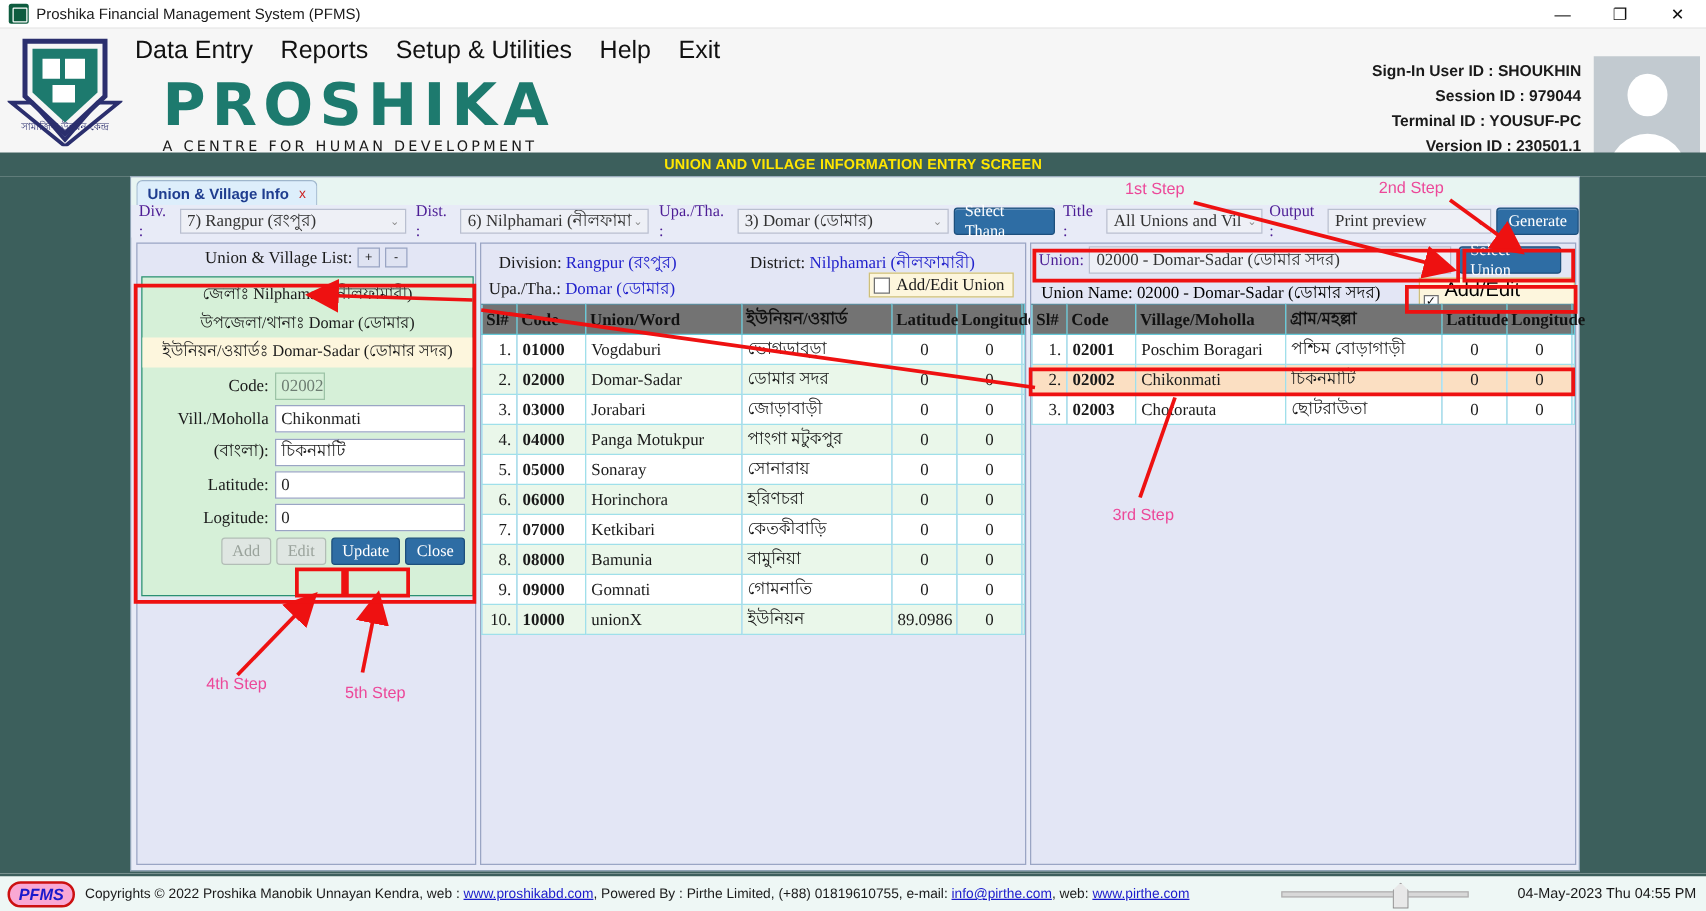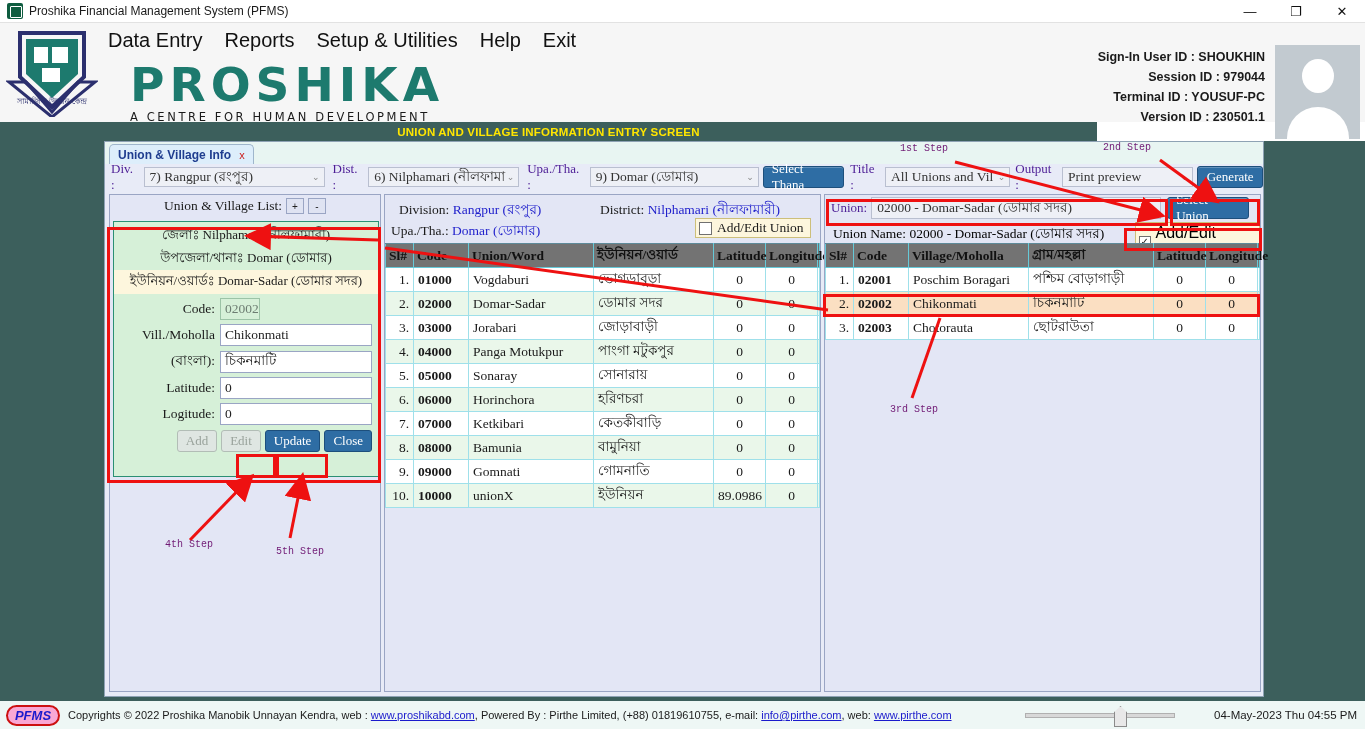--- a/index.html
+++ b/index.html
@@ -56,21 +56,21 @@
     position: absolute; right: 5px; top: 22px; width: 85px; height: 94px;
     background: #c2cad0; overflow: hidden;
   }
   .avatar .head { position: absolute; left: 50%; top: 14px; transform: translateX(-50%);
     width: 32px; height: 34px; background: #ffffff; border-radius: 50%; }
   .avatar .body { position: absolute; left: 50%; bottom: -14px; transform: translateX(-50%);
     width: 62px; height: 46px; background: #ffffff; border-radius: 32px 32px 0 0; }
 
   
   .screenstrip {
-    position: absolute; left: 0; top: 122px; width: 1097px; height: 19px;
+    position: absolute; left: 0; top: 122px; width: 1365px; height: 19px;
     background: #3c5f5c; color: #ffe600; font-size: 11.5px; font-weight: bold;
     display: flex; align-items: center; justify-content: center; letter-spacing: .2px;
   }
 
   
   .mdi { position: absolute; left: 0; top: 141px; width: 1365px; height: 558px; background: #3c5f5c; }
   .form {
     position: absolute; left: 104px; top: 0px; width: 1160px; height: 556px;
     background: #e8ebf7; border: 1px solid #8ea2b4;
   }
@@ -189,22 +189,22 @@
   table.grid tr.odd  td { background: #eaf7ea; }
   table.grid tr.sel  td { background: #fbdfc2; }
   td.sl { text-align: right; font-size: 12px; }
   td.code { font-weight: bold; }
   td.num { text-align: center; }
   th.cen { text-align: center; }
 
   
   .anno { position: absolute; pointer-events: none; }
   .anno-txt {
-    position: absolute; color: #701a75; font-size: 10px;
-    font-family: Liberation Mono, monospace;
+    position: absolute; color: #ec4899; font-size: 13px;
+    font-family: Liberation Sans, sans-serif;
   }
   .redbox { position: absolute; border: 3px solid #ee1111; }
 
   
   .statusbar {
     position: absolute; left: 0; top: 699px; width: 1365px; height: 30px;
     background: #eef7f5; border-top: 2px solid #3c5f5c;
     display: flex; align-items: center;
   }
   .pfms-badge {
@@ -296,21 +296,21 @@
           <span>7) Rangpur (রংপুর)</span>
           <span class="caret">⌄</span>
         </div>
         <span class="tb-lab" style="margin-left:8px">Dist. :</span>
         <div class="combo" style="width:152px">
           <span>6) Nilphamari (নীলফামা</span>
           <span class="caret">⌄</span>
         </div>
         <span class="tb-lab" style="margin-left:8px">Upa./Tha. :</span>
         <div class="combo" style="width:170px">
-          <span>9) Domar (ডোমার)</span>
+          <span>3) Domar (ডোমার)</span>
           <span class="caret">⌄</span>
         </div>
         <div class="btn-blue" style="margin-left:4px;width:82px">Select Thana</div>
         <span class="tb-lab" style="margin-left:6px">Title :</span>
         <div class="combo" style="width:126px">
           <span>All Unions and Vil</span>
           <span class="caret">⌄</span>
         </div>
         <span class="tb-lab" style="margin-left:5px">Output :</span>
         <div class="combo" style="width:132px">

